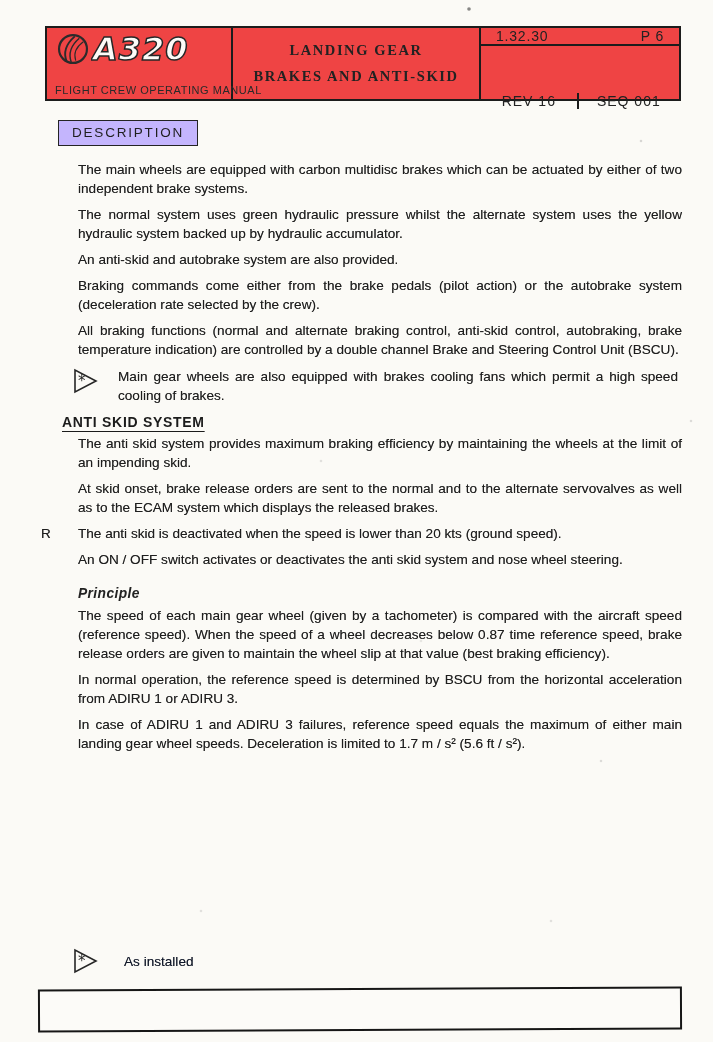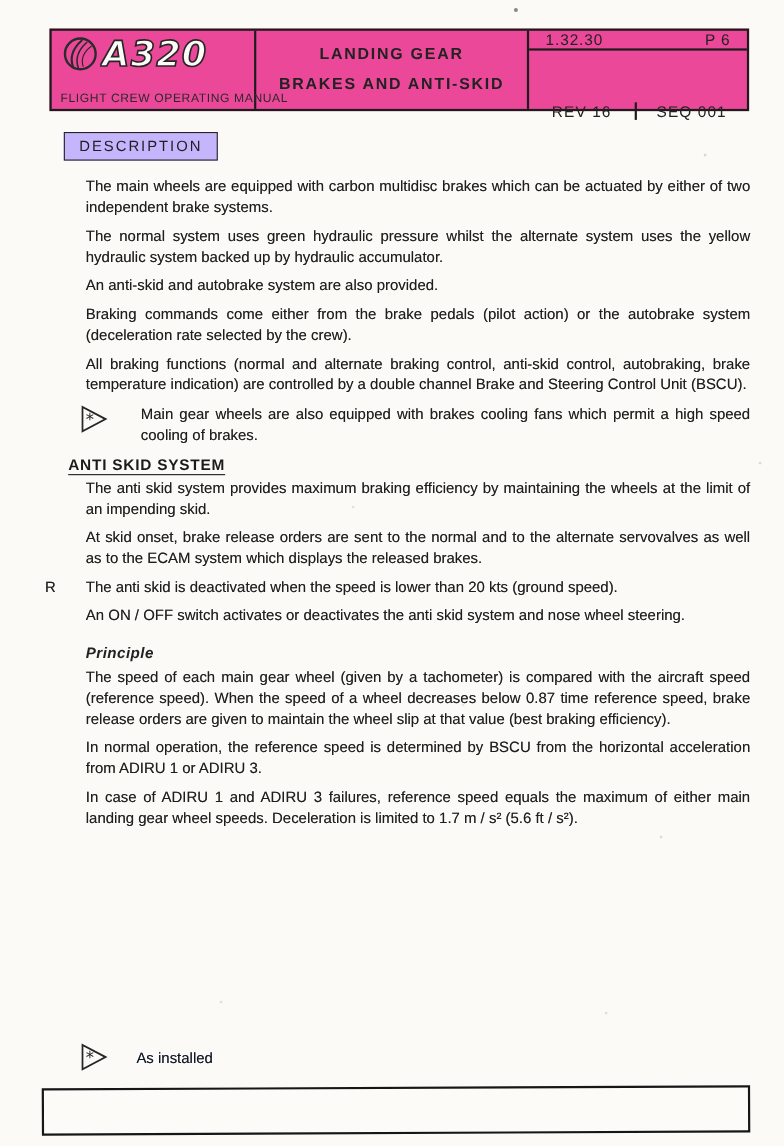--- a/index.html
+++ b/index.html
@@ -20,34 +20,35 @@
     box-shadow: 468px 8px 0 0.8px rgba(40,40,40,.55), 120px 215px 0 0.3px rgba(0,0,0,.12),
       640px 140px 0 0.3px rgba(0,0,0,.14), 320px 460px 0 0.3px rgba(0,0,0,.10),
       80px 700px 0 0.3px rgba(0,0,0,.12), 600px 760px 0 0.3px rgba(0,0,0,.12),
       200px 910px 0 0.3px rgba(0,0,0,.10), 690px 420px 0 0.3px rgba(0,0,0,.12),
       420px 640px 0 0.3px rgba(0,0,0,.08), 550px 920px 0 0.3px rgba(0,0,0,.10);
   }
 
   
   .header {
     position:absolute; left:45px; top:26px; width:636px; height:75px;
-    border:2px solid #1c1c1c; display:flex; background:#ec4899;
+    border:2px solid #1c1c1c; display:flex; background:#ef4444;
   }
   .h-logo {
     width:186px; border-right:2px solid #1c1c1c;
     display:flex; flex-direction:column; justify-content:center; padding:4px 6px 5px 8px;
   }
   .logo-row { display:flex; align-items:center; }
   .logo-sub {
     font-size:11px; letter-spacing:.55px; color:#2a2a2a; margin-top:16px; white-space:nowrap;
   }
   .h-title {
     flex:1; border-right:2px solid #1c1c1c;
     display:flex; flex-direction:column; justify-content:space-evenly; align-items:center;
     padding:4px 0;
+    font-family:Liberation Serif, serif;
   }
   .h-title .t {
     font-size:14.5px; font-weight:700; letter-spacing:1.6px; color:#222;
   }
   .h-right { width:198px; display:flex; flex-direction:column; }
   .h-right-top {
     flex:1; border-bottom:2px solid #1c1c1c;
     display:flex; align-items:center; justify-content:space-between; padding:0 15px;
     font-size:14px; letter-spacing:.8px; color:#222;
   }
@@ -86,21 +87,21 @@
     margin:0 0 7px 16px; position:relative;
     text-shadow:0 0 .4px rgba(20,20,20,.55);
   }
   .rev-marker {
     position:absolute; left:-37px; top:0; font-size:13.5px; color:#1e1e1e;
   }
   .note-row { display:flex; margin:8px 0 9px 8px; }
   .note-tri { flex:0 0 30px; margin-top:1px; }
   .note-text {
     font-size:13.6px; line-height:19px; text-align:justify; color:#1e1e1e;
-    margin-left:28px; width:560px;
+    margin-left:18px; width:560px;
     text-shadow:0 0 .4px rgba(20,20,20,.55);
   }
 
   
   .footer-note { position:absolute; left:70px; top:948px; display:flex; align-items:center; }
   .footer-note .note-tri { margin-top:0; }
   .footer-note-text {
     font-size:13.6px; color:#0f172a; margin-left:24px;
     text-shadow:0 0 .4px rgba(20,20,20,.55);
   }

